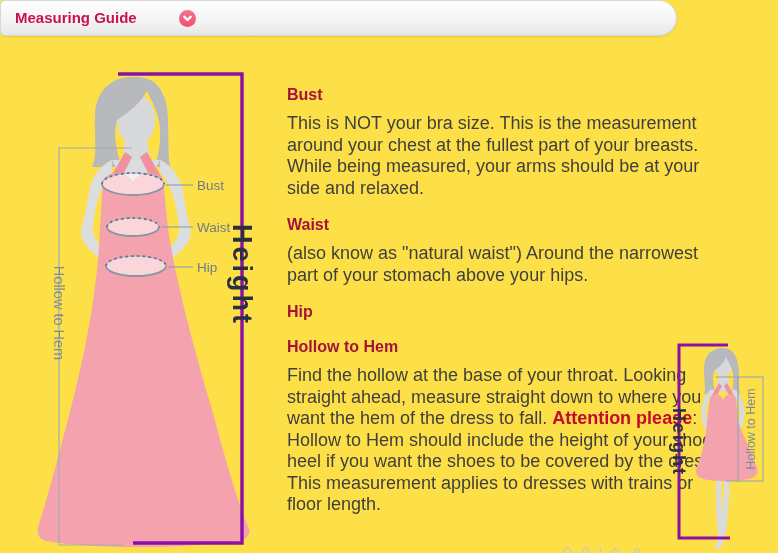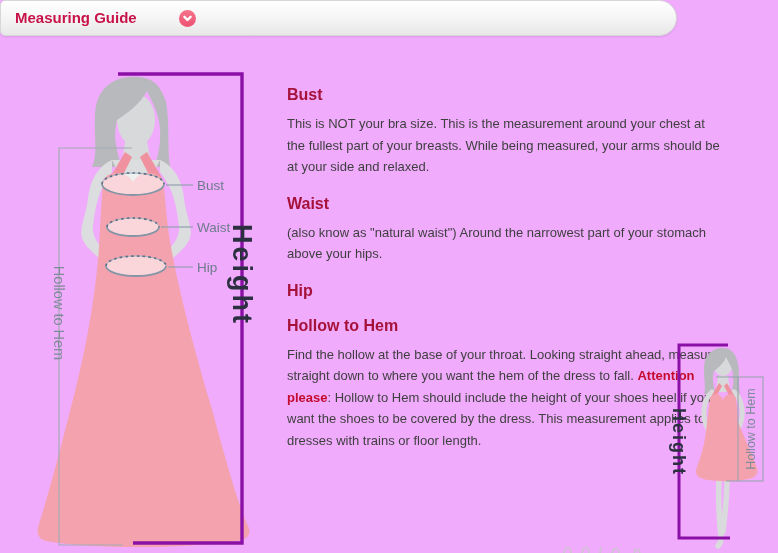--- a/index.html
+++ b/index.html
@@ -1,34 +1,34 @@
 <!DOCTYPE html>
 <html><head>
 <meta charset="utf-8">
 <style>
   html,body{margin:0;padding:0;background:#ffffff;}
-  .page{position:relative;width:778px;height:553px;overflow:hidden;background:#f0abfc;
+  .page{position:relative;width:778px;height:553px;overflow:hidden;background:#fde047;
         font-family:"Liberation Sans",sans-serif;}
 
   
   .header-bar{position:absolute;left:0;top:9;width:677px;height:36px;box-sizing:border-box;
       background:linear-gradient(#ffffff,#f4f4f4 55%,#e7e7e7);
       border:1px solid #d7d7d7;border-radius:5px 18px 18px 5px;
       box-shadow:0 1px 2px rgba(0,0,0,.10);cursor:pointer;}
   .header-title{position:absolute;left:14px;top:0;line-height:34px;
       font-size:15px;font-weight:bold;color:#c8134a;}
   .chevron-btn{position:absolute;left:178px;top:9px;width:17px;height:17px;border-radius:50%;
       background:linear-gradient(#f4758c,#ee5071);display:flex;align-items:center;justify-content:center;}
   .chevron-btn svg{display:block;}
 
   
   .right-col{position:absolute;left:287px;top:86px;width:436px;}
   .right-col h3{margin:17px 0 9px;font-size:16px;line-height:18px;font-weight:bold;color:#a5123a;}
   .right-col section:first-child h3{margin-top:0;}
-  .right-col p{margin:0;font-size:13px;line-height:21.5px;color:#3f3f3f;}
+  .right-col p{margin:0;font-size:18px;line-height:21.5px;color:#3f3f3f;}
   .attention{font-weight:bold;color:#c40b2e;}
 
   
   .left-diagram{position:absolute;left:0;top:56px;}
   .small-diagram{position:absolute;left:660px;top:336px;}
   .cutoff-marks{position:absolute;left:560px;top:543px;opacity:.85;}
   svg text{font-family:"Liberation Sans",sans-serif;}
 </style>
 </head>
 <body>

